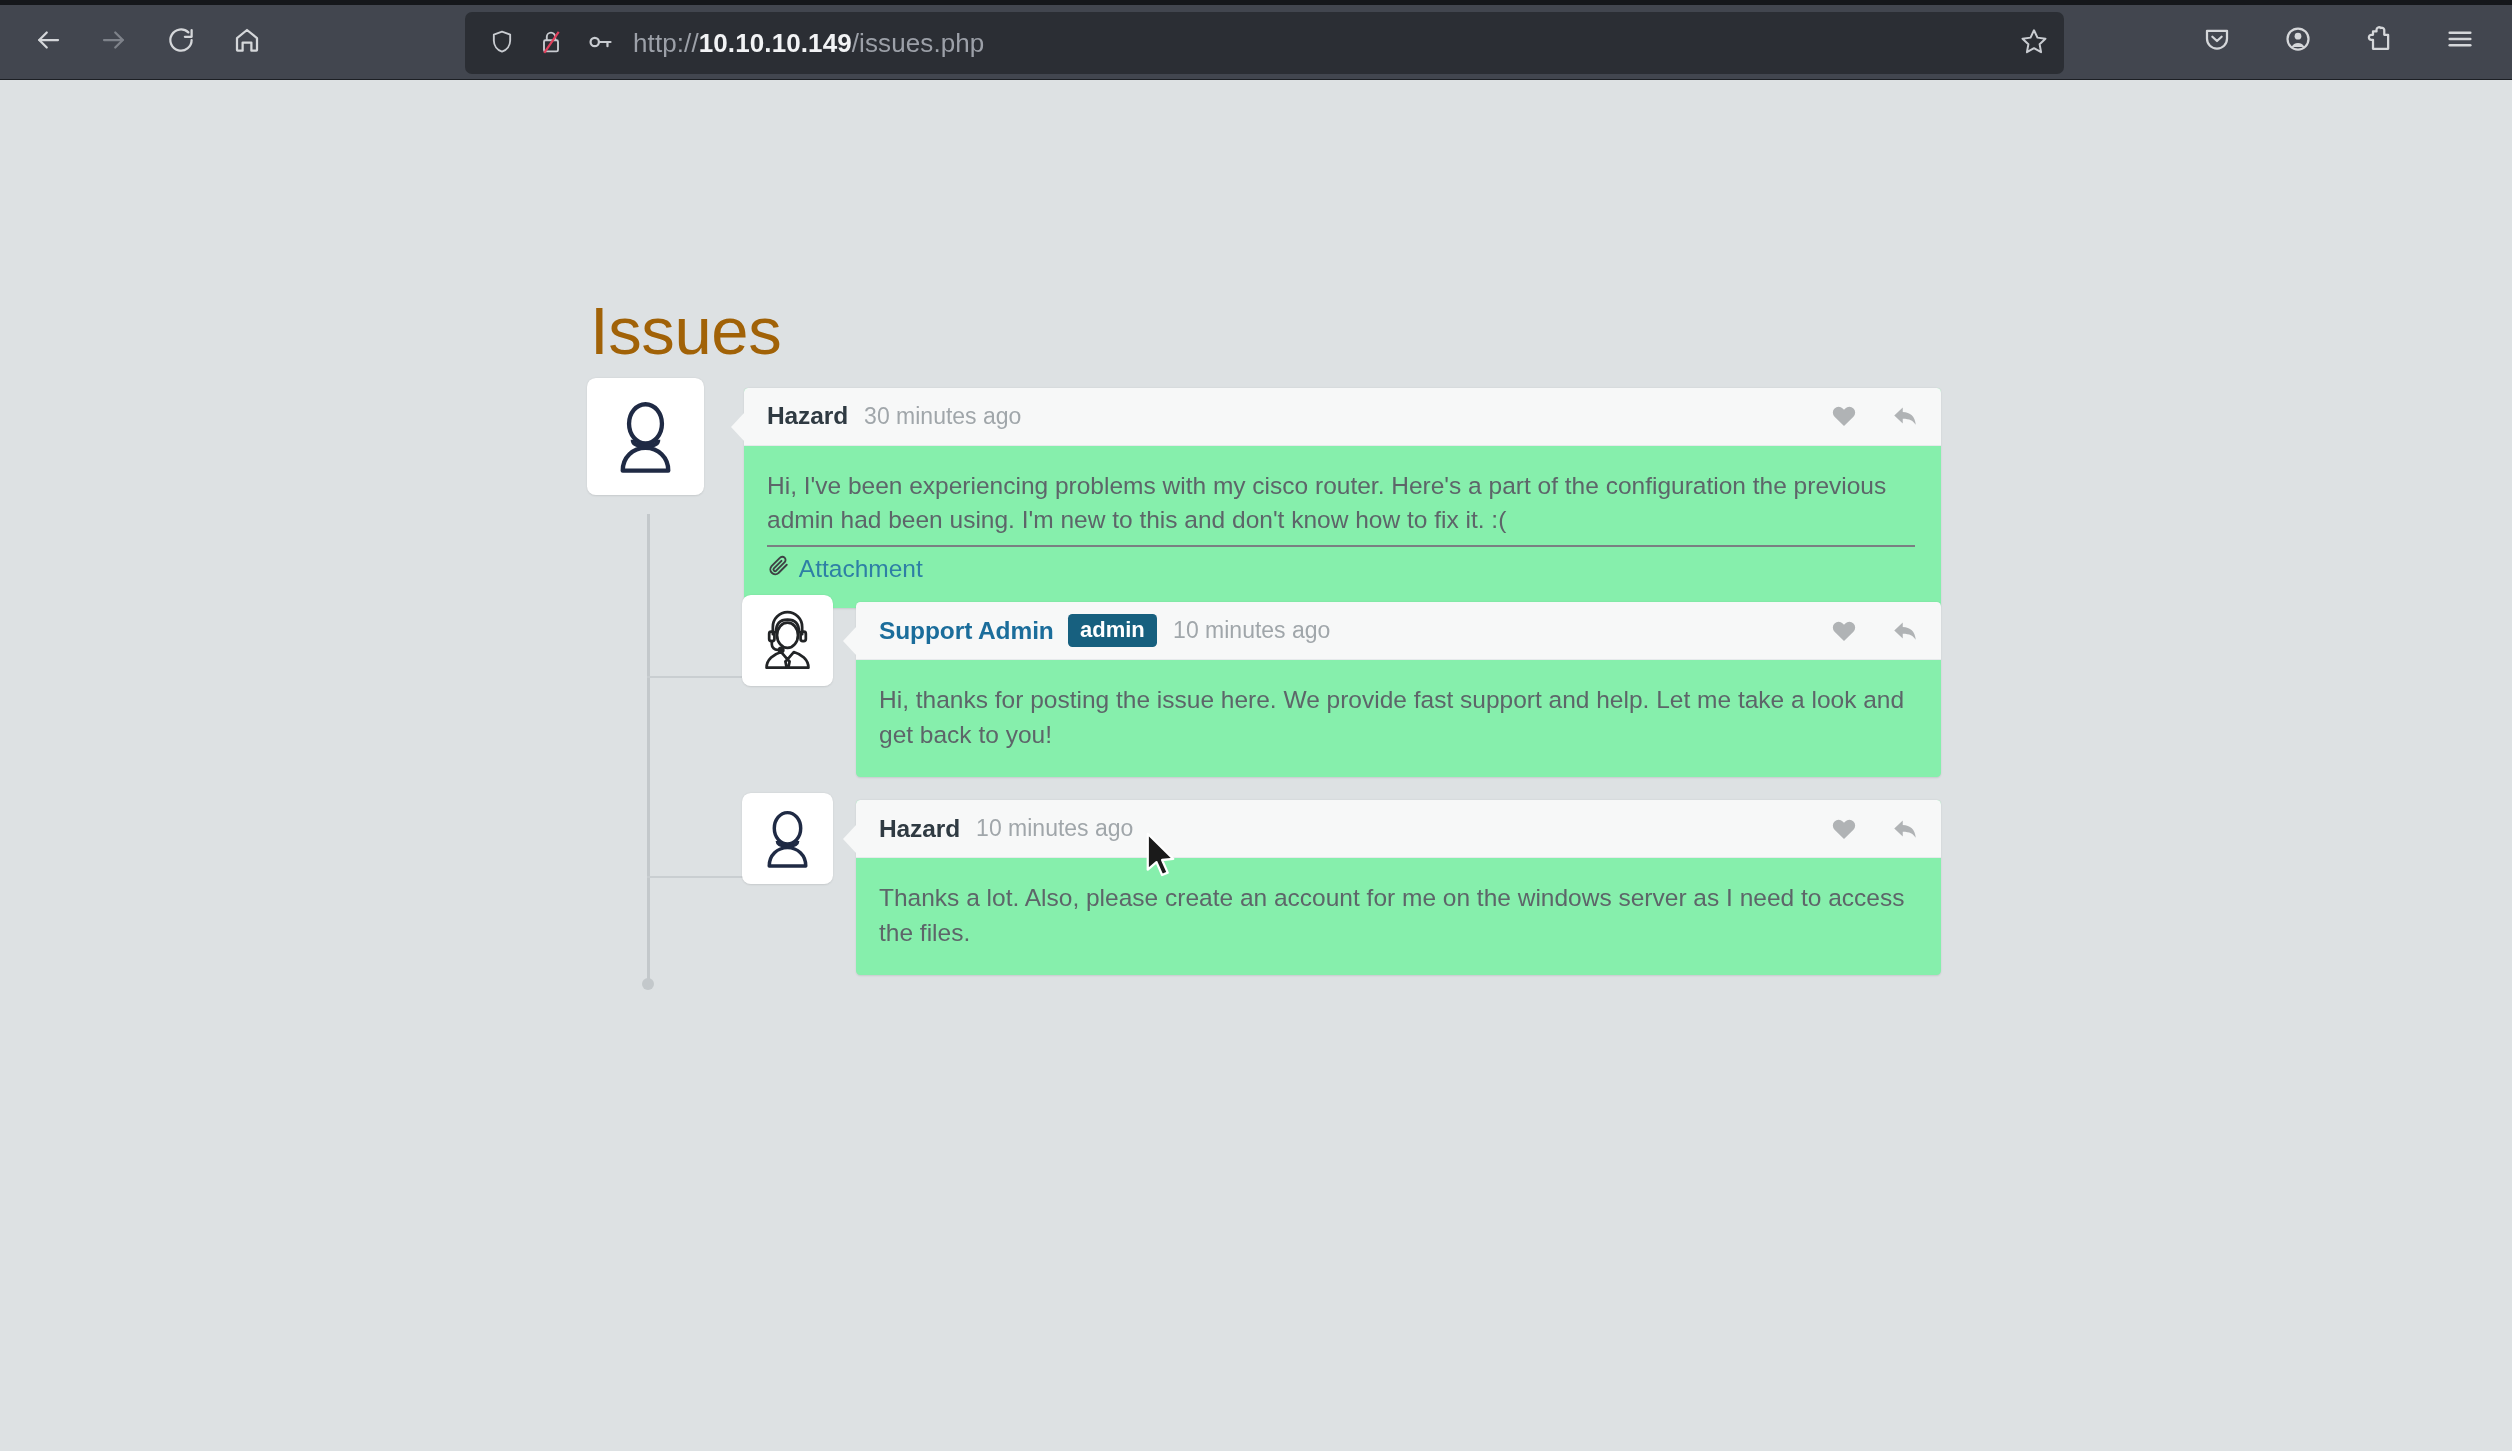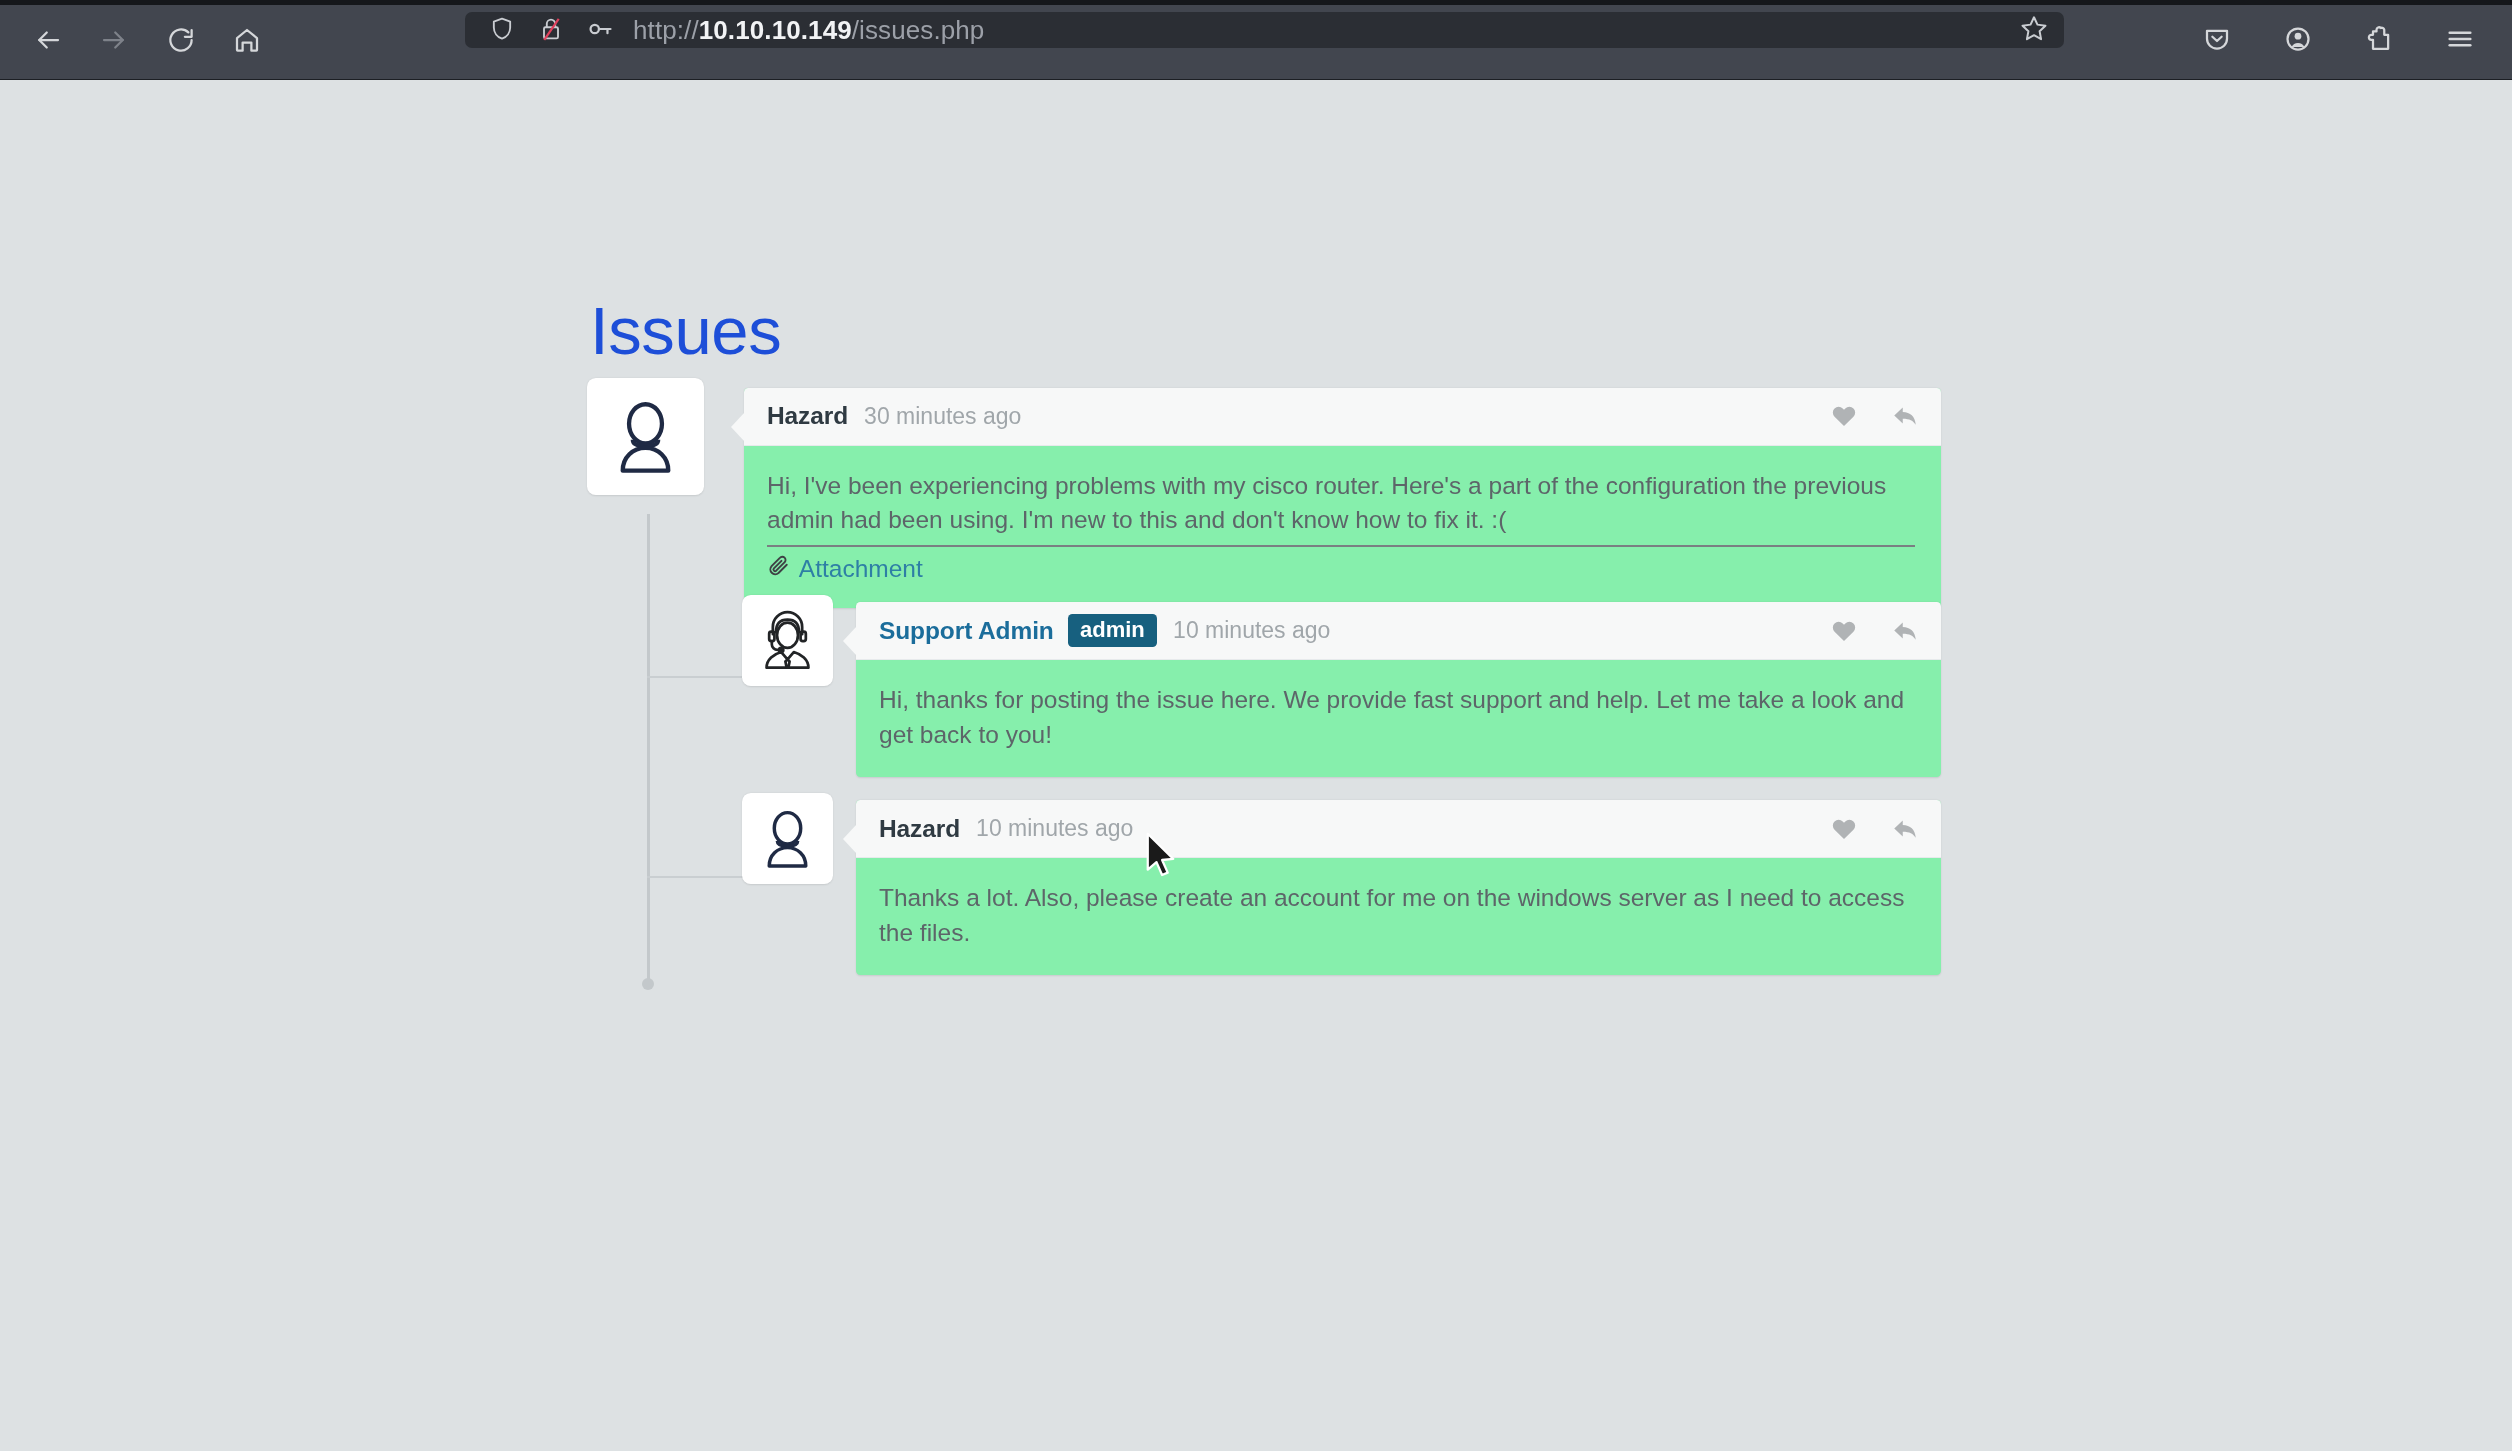--- a/index.html
+++ b/index.html
@@ -31,21 +31,21 @@
   .nav-btn {
     width: 63px; height: 54px;
     display: flex; align-items: center; justify-content: center;
     border-radius: 5.3px;
   }
   .nav-btn svg { display: block; }
 
   .urlbar {
     position: absolute;
     left: 465px; top: 12.3px;
-    width: 1599px; height: 36px;
+    width: 1599px; height: 62px;
     background: #2b2e34;
     border-radius: 7px;
     display: flex; align-items: center;
     padding: 0 16px;
   }
   .urlbar-icons { display: flex; align-items: center; gap: 21px; margin-right: 19px; margin-left: 7px;}
   .url-text {
     font-size: 26px;
     color: #9ca0a8;
     letter-spacing: 0.1px;
@@ -69,21 +69,21 @@
     width: 2512px; height: 1372px;
     background: #dde1e3;
     overflow: hidden;
   }
 
   .page-title {
     position: absolute;
     left: 590px; top: 172px;
     font-size: 67px;
     font-weight: 400;
-    color: #1d4ed8;
+    color: #a16207;
     letter-spacing: -0.4px;
     line-height: 1;
   }
 
   
   .timeline {
     position: absolute;
     left: 587px; top: 298px;
     width: 1354px;
   }

